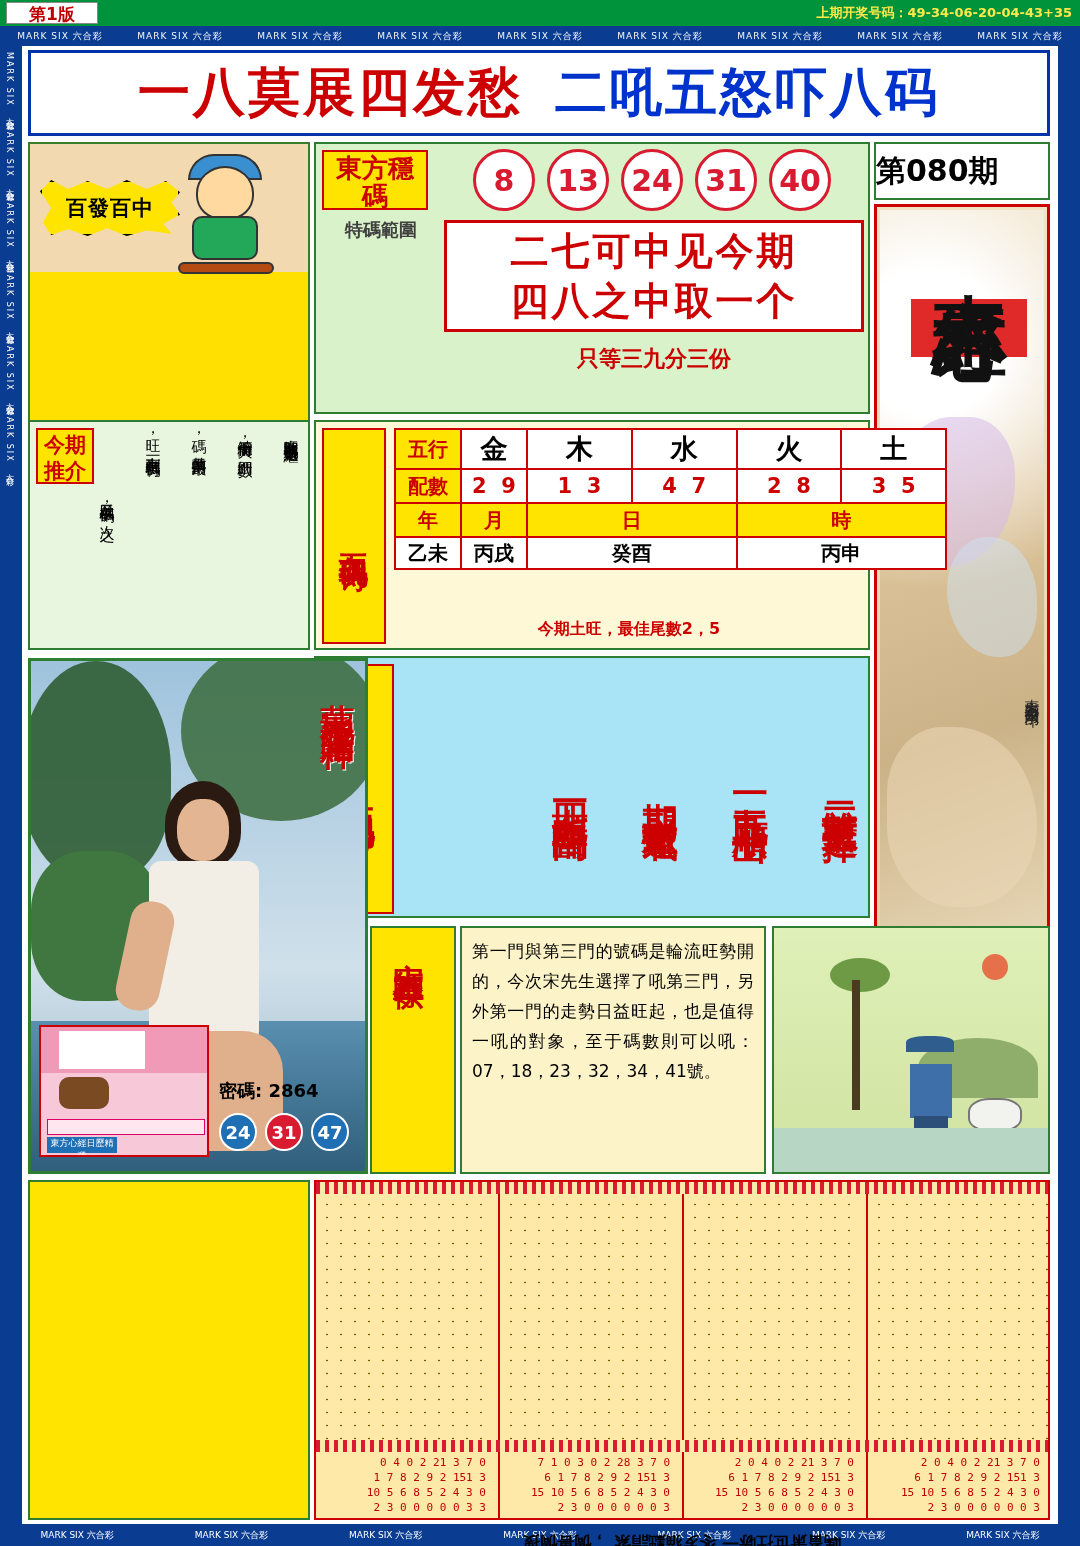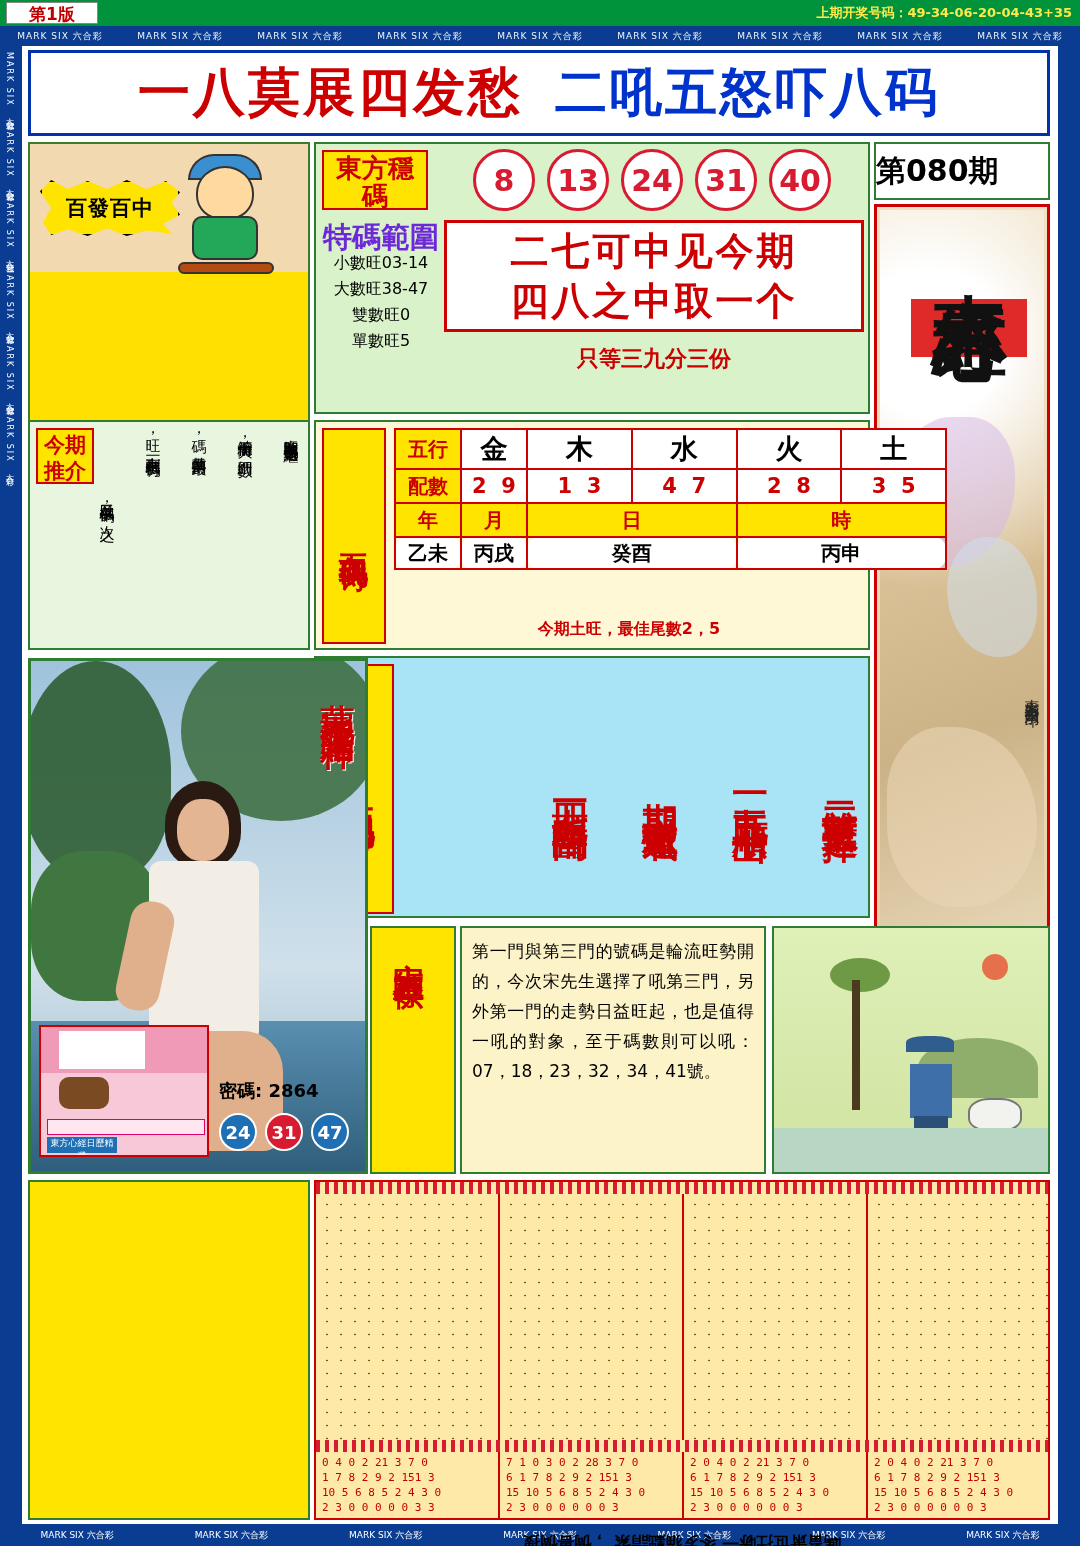--- a/index.html
+++ b/index.html
@@ -99,21 +99,21 @@
     font-size:26px; font-weight:bold; line-height:28px; text-align:center; padding-top:2px;
   }
   .stable .balls { position:absolute; left:124px; top:4px; width:424px; height:64px; display:flex; gap:12px; align-items:center; justify-content:center; }
   .ball {
     width:62px; height:62px; border-radius:50%; border:3px solid #d81b30;
     background:#fff; color:#d81b30; font-size:30px; font-weight:bold;
     display:flex; align-items:center; justify-content:center;
   }
   .stable .rangeTitle {
     position:absolute; left:6px; top:74px; width:118px; height:30px;
-    color:#6d28d9; font-size:29px; font-weight:bold; text-align:center;
+    color:#404040; font-size:18px; font-weight:bold; text-align:center;
   }
   .stable .rangeList { position:absolute; left:6px; top:106px; width:118px; font-size:16px; color:#000; line-height:26px; text-align:center; }
   .stable .poem {
     position:absolute; left:128px; top:76px; width:420px; height:112px;
     border:3px solid #cc0000; background:#fff;
     display:flex; flex-direction:column; align-items:center; justify-content:center;
   }
   .stable .poem div { color:#cc0000; font-size:38px; font-weight:bold; letter-spacing:3px; line-height:50px; }
   .stable .wait { position:absolute; left:128px; top:200px; width:420px; text-align:center; color:#cc0000; font-size:22px; font-weight:bold; }
 
@@ -179,21 +179,21 @@
     background:#ffe400; border:2px solid #cc0000; color:#cc0000;
     writing-mode:vertical-rl; text-orientation:upright;
     font-size:29px; font-weight:bold; letter-spacing:2px;
     display:flex; align-items:center; justify-content:center;
   }
   .wuhang table { position:absolute; left:78px; top:6px; width:553px; border-collapse:collapse; }
   .wuhang td, .wuhang th { border:2px solid #cc0000; text-align:center; font-weight:bold; }
   .wuhang .hd { background:#ffe400; color:#cc0000; font-size:20px; width:66px; height:34px; }
   .wuhang .el { background:#fff; color:#000; font-size:27px; height:38px; }
   .wuhang .num { background:#fff; color:#cc0000; font-size:21px; height:32px; }
-  .wuhang .ymd { background:#fff; color:#000; font-size:20px; height:32px;border-radius:12px; }
+  .wuhang .ymd { background:#fff; color:#000; font-size:20px; height:32px; }
   .wuhang .note {
     position:absolute; left:78px; bottom:8px; width:470px; text-align:center;
     color:#cc0000; font-size:16px; font-weight:bold;
   }
 
   
   .poem2 {
     position:absolute; left:292px; top:610px; width:556px; height:262px;
     border:2px solid #2e7d32; background:#a8e4f5;
   }
@@ -305,21 +305,21 @@
   .bigtable .dots {
     position:absolute; inset:4px;
     background-image:radial-gradient(#7a5a00 1.1px, transparent 1.2px);
     background-size:14px 13px;
   }
   .bigtable .numrows {
     position:absolute; left:0; bottom:0; width:736px; height:66px;
     display:grid; grid-template-columns:repeat(4,1fr);
     font-size:11px; color:#c00000; font-family:"DejaVu Sans Mono", monospace;
   }
-  .bigtable .nc { border-right:2px solid #cc0000; padding:3px 4px 0 6px; line-height:15px; }
+  .bigtable .nc { border-right:2px solid #cc0000; padding:3px 12px 0 6px; line-height:15px;text-align:right; }
   .bigtable .nc:last-child { border-right:none; }
 
   
   .yellowblock {
     position:absolute; left:6px; top:1134px; width:282px; height:340px;
     background:#ffe400; border:2px solid #2e7d32;
   }
   .flipped {
     position:absolute; left:292px; top:1482px; width:736px; height:26px;
     color:#000; font-size:17px; font-weight:bold; text-align:center;
@@ -389,26 +389,20 @@
     <div class="stable">
       <div class="lefthead">東方穩碼</div>
       <div class="balls">
         <div class="ball">8</div>
         <div class="ball">13</div>
         <div class="ball">24</div>
         <div class="ball">31</div>
         <div class="ball">40</div>
       </div>
       <div class="rangeTitle">特碼範圍</div>
-      <div class="rangeList">
-        <div>小數旺03-14</div>
-        <div>大數旺38-47</div>
-        <div>雙數旺0</div>
-        <div>單數旺5</div>
-      </div>
       <div class="poem">
         <div>二七可中见今期</div>
         <div>四八之中取一个</div>
       </div>
       <div class="wait">只等三九分三份</div>
     </div>
 
     <div class="issue">
       <span>第080期</span>
     </div>

